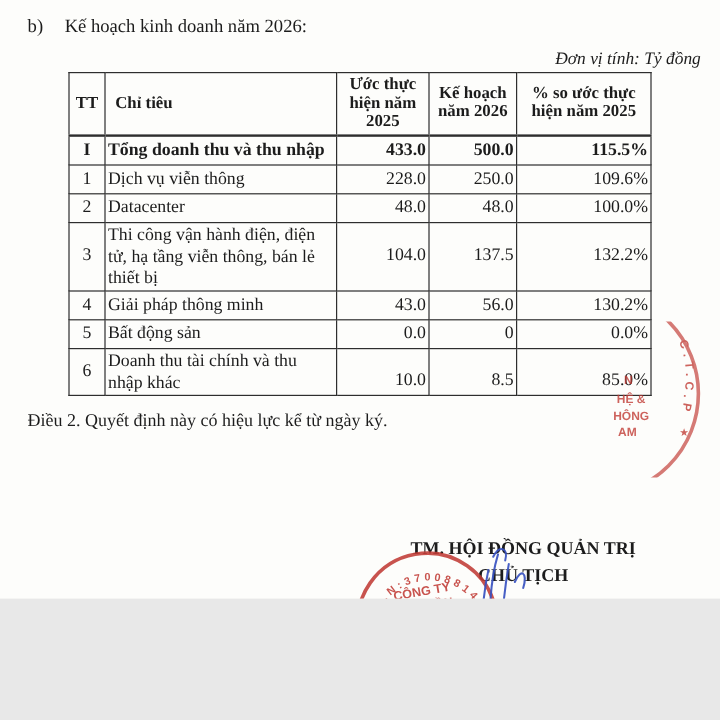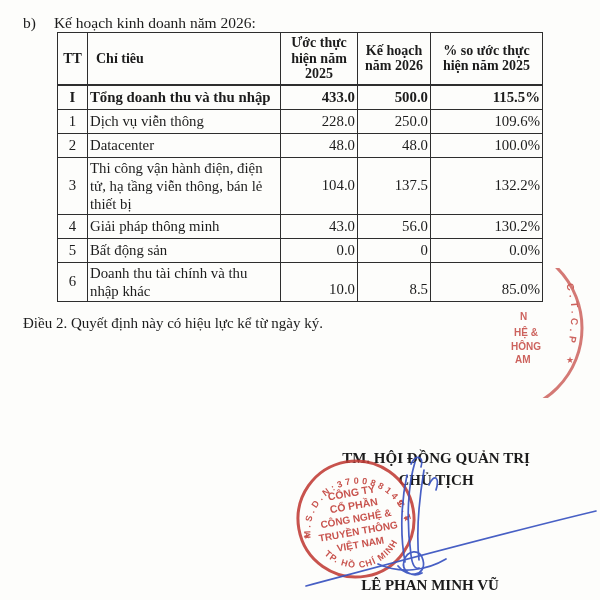--- a/index.html
+++ b/index.html
@@ -1,19 +1,19 @@
 <!DOCTYPE html>
 <html><head>
 <meta charset="utf-8">
 <style>
   html,body{margin:0;padding:0;}
   body{background:#e8e8e8;}
   .page{
     position:relative;
-    width:600px;height:600px;
+    width:600px;height:499px;
     margin:0 auto;
     background:#fdfdfb;
     font-family:"Liberation Serif", serif;
     color:#1c1c1c;
     overflow:hidden;
   }
   .heading{padding:14px 0 0 23px;font-size:15.5px;}
   .heading .sec-label{display:inline-block;width:27px;}
   .unit-note{
     text-align:right;margin:9px 16px 2px 0;
@@ -80,20 +80,21 @@
 </head>
 <body>
 
 <div class="page">
 
   <div class="heading">
     <span class="sec-label">b)</span>
     <span>Kế hoạch kinh doanh năm 2026:</span>
   </div>
 
+  <div class="unit-note">Đơn vị tính: Tỷ đồng</div>
 
   <table class="plan">
     <colgroup>
       <col class="c-tt">
         <col class="c-name">
         <col class="c-est">
         <col class="c-plan">
         <col class="c-pct">
     </colgroup>
     <thead>

